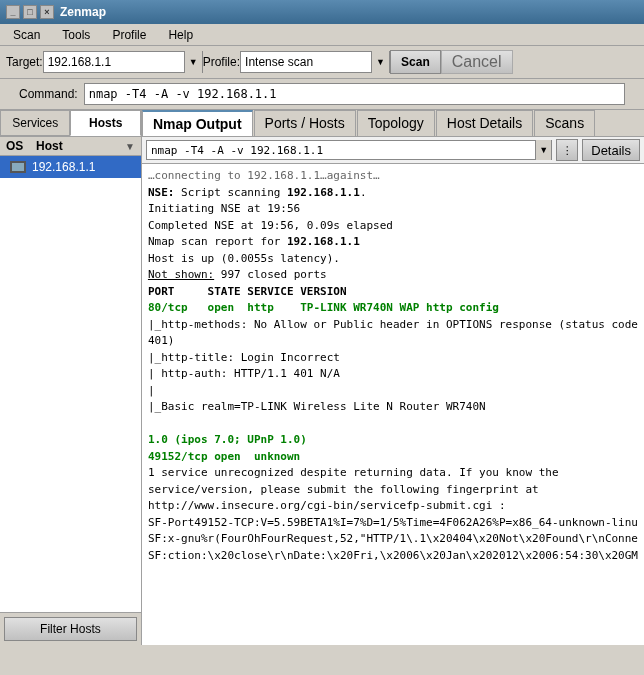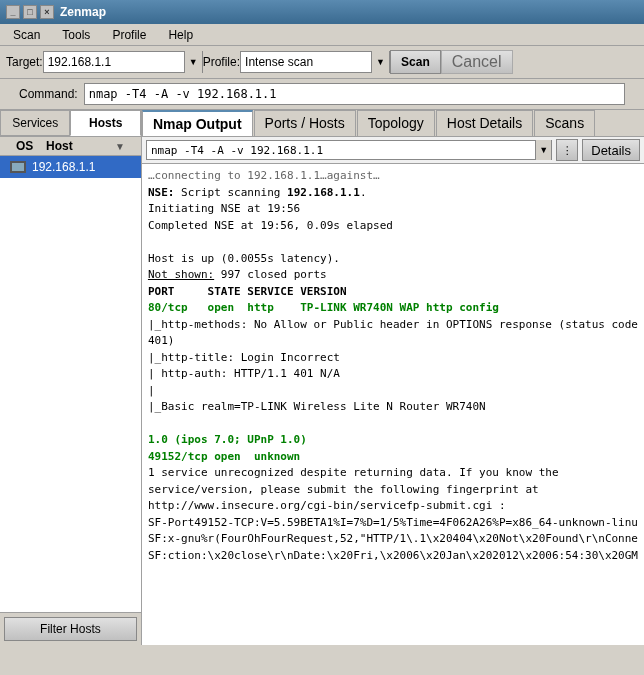--- a/index.html
+++ b/index.html
@@ -177,21 +177,21 @@
     .left-tab.active {
       background: white;
       border-bottom: 1px solid white;
       font-weight: bold;
     }
 
     
     .host-list-header {
       display: flex;
       align-items: center;
-      padding: 2px 16px;
+      padding: 2px 6px;
       border-bottom: 1px solid #a0a0a0;
       background: #d4d0c8;
       font-size: 12px;
       font-weight: bold;
     }
     .host-list-header-os {
       width: 30px;
     }
     .host-list-header-host {
       flex: 1;
@@ -436,21 +436,21 @@
           <div class="output-command-arrow">▼</div>
         </div>
         <div class="output-options-btn">⋮</div>
         <button class="details-btn">Details</button>
       </div>
       <div class="output-content">
         <span style="color:#666;">…connecting to 192.168.1.1…against…</span><br>
         <span><span class="bold">NSE:</span> Script scanning <span class="bold">192.168.1.1</span>.</span><br>
         <span>Initiating NSE at 19:56</span><br>
         <span>Completed NSE at 19:56, 0.09s elapsed</span><br>
-        <br>
+        <span>Nmap scan report for <span class="bold">192.168.1.1</span></span><br>
         <span>Host is up (0.0055s latency).</span><br>
         <span><span class="underline">Not shown:</span> 997 closed ports</span><br>
         <span><span class="bold">PORT&nbsp;&nbsp;&nbsp;&nbsp;&nbsp;STATE SERVICE VERSION</span></span><br>
         <span><span class="green">80/tcp&nbsp;&nbsp; open&nbsp; http&nbsp;&nbsp;&nbsp; TP-LINK WR740N WAP http config</span></span><br>
         <span>|_http-methods: No Allow or Public header in OPTIONS response (status code 401)</span><br>
         <span>|_http-title: Login Incorrect</span><br>
         <span>| http-auth: HTTP/1.1 401 N/A</span><br>
         <span>|</span><br>
         <span>|_Basic realm=TP-LINK Wireless Lite N Router WR740N</span><br>
         <br>

